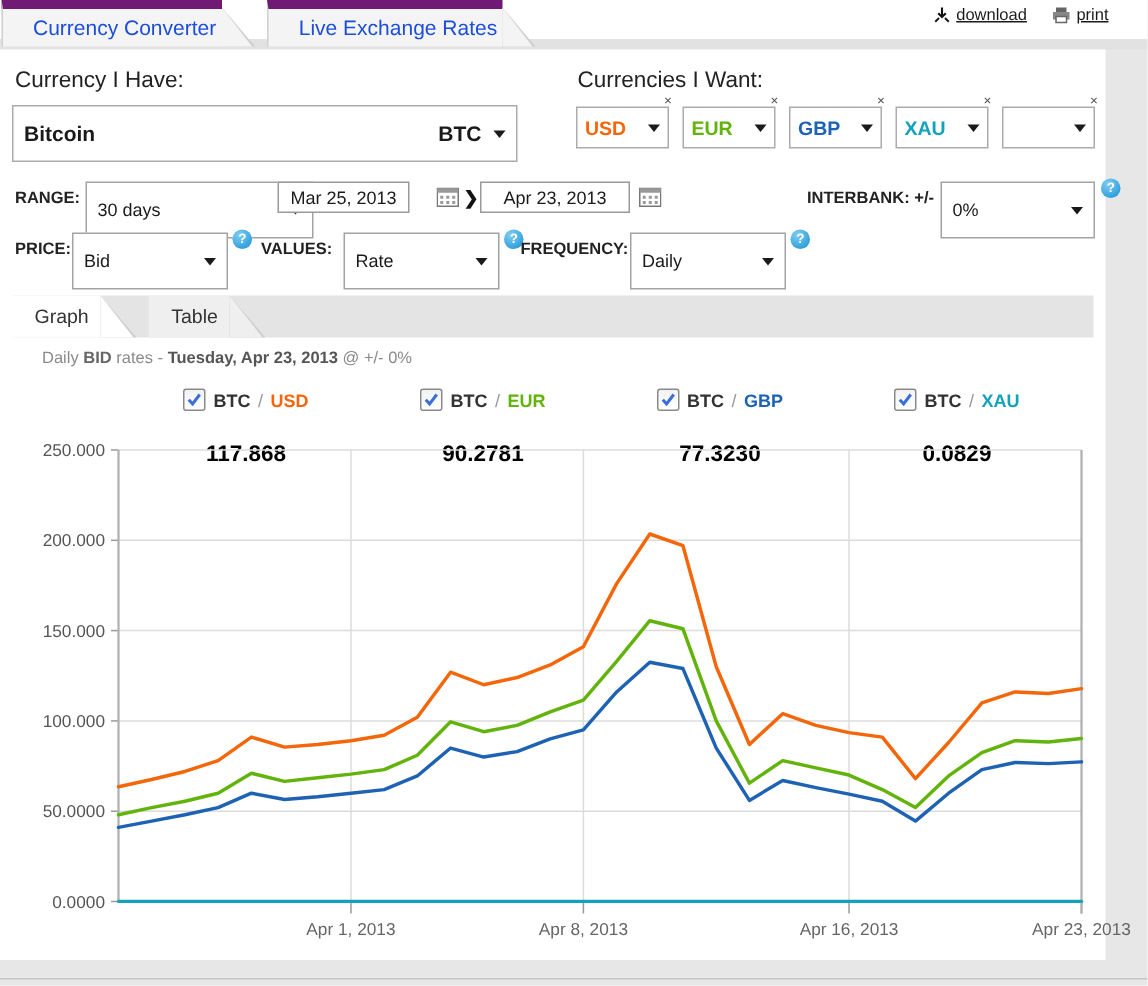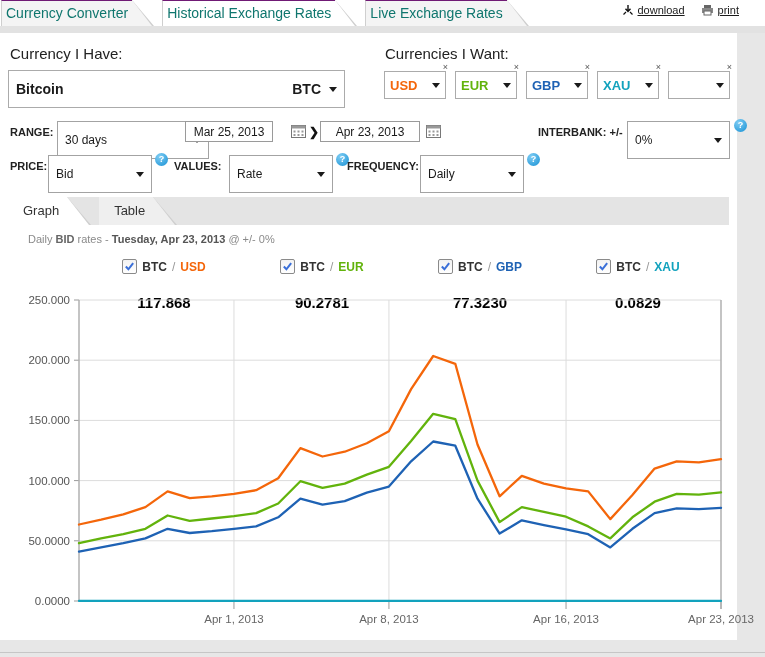--- a/index.html
+++ b/index.html
@@ -8,23 +8,23 @@
     background:#e7e7e7;font-family:"Liberation Sans",sans-serif;
     -webkit-font-smoothing:antialiased;
   }
   .topstrip{position:absolute;top:0;left:0;width:765px;height:26px;background:#fff}
   .band{position:absolute;top:26px;left:0;width:765px;height:7px;background:#e2e2e2}
   .panel{position:absolute;top:33px;left:0;width:737px;height:607px;background:#fff}
   .bottomline{position:absolute;top:652px;left:0;width:765px;border-top:1px solid #c6c6c6}
 
   
   .mtabs{position:absolute;top:0;left:1px;height:26px;display:flex}
-  .mtab{--bg:#f4f4f4;position:relative;height:25px;line-height:25px;padding:0 4px 0 4px;
-        font-size:14px;color:#0f766e;background:var(--bg);
-        border-top:1px solid #701a75;border-left:1px solid #cfcfcf;margin-right:30px;cursor:pointer;white-space:nowrap}
+  .mtab{--bg:#f4f4f4;position:relative;height:25px;line-height:25px;padding:0 4px 0 20px;
+        font-size:14px;color:#1d4ed8;background:var(--bg);
+        border-top:6px solid #701a75;border-left:1px solid #cfcfcf;margin-right:30px;cursor:pointer;white-space:nowrap}
   .mtab::before{content:'';position:absolute;left:100%;top:-1px;width:0;height:0;
         border-top:26px solid transparent;border-left:22px solid #cfcfcf}
   .mtab::after{content:'';position:absolute;left:100%;top:-1px;width:0;height:0;
         border-top:26px solid transparent;border-left:20px solid var(--bg)}
   .mtab.active{--bg:#ffffff}
 
   
   .actions{position:absolute;top:4px;right:26px;display:flex;gap:16px;align-items:center;
            font-size:11px;color:#1a1a1a}
   .actions a{color:#1a1a1a;text-decoration:underline;cursor:pointer;display:flex;align-items:center;gap:4px}
@@ -86,21 +86,20 @@
 </style>
 </head>
 <body>
 
 <div class="topstrip"></div>
 <div class="band"></div>
 <div class="panel"></div>
 
 <div class="mtabs">
   <div class="mtab">Currency Converter</div>
-  <div class="mtab active">Historical Exchange Rates</div>
   <div class="mtab">Live Exchange Rates</div>
 </div>
 
 <div class="actions">
   <a>
     <svg width="12" height="12" viewBox="0 0 12 12">
       <path d="M6 1 L6 7 M3.5 4.8 L6 7.4 L8.5 4.8" stroke="#111" stroke-width="1.4" fill="none"></path>
       <path d="M1.5 10.5 L4 8 M10.5 10.5 L8 8" stroke="#111" stroke-width="1.2" fill="none"></path>
     </svg>
     <span>download</span>

